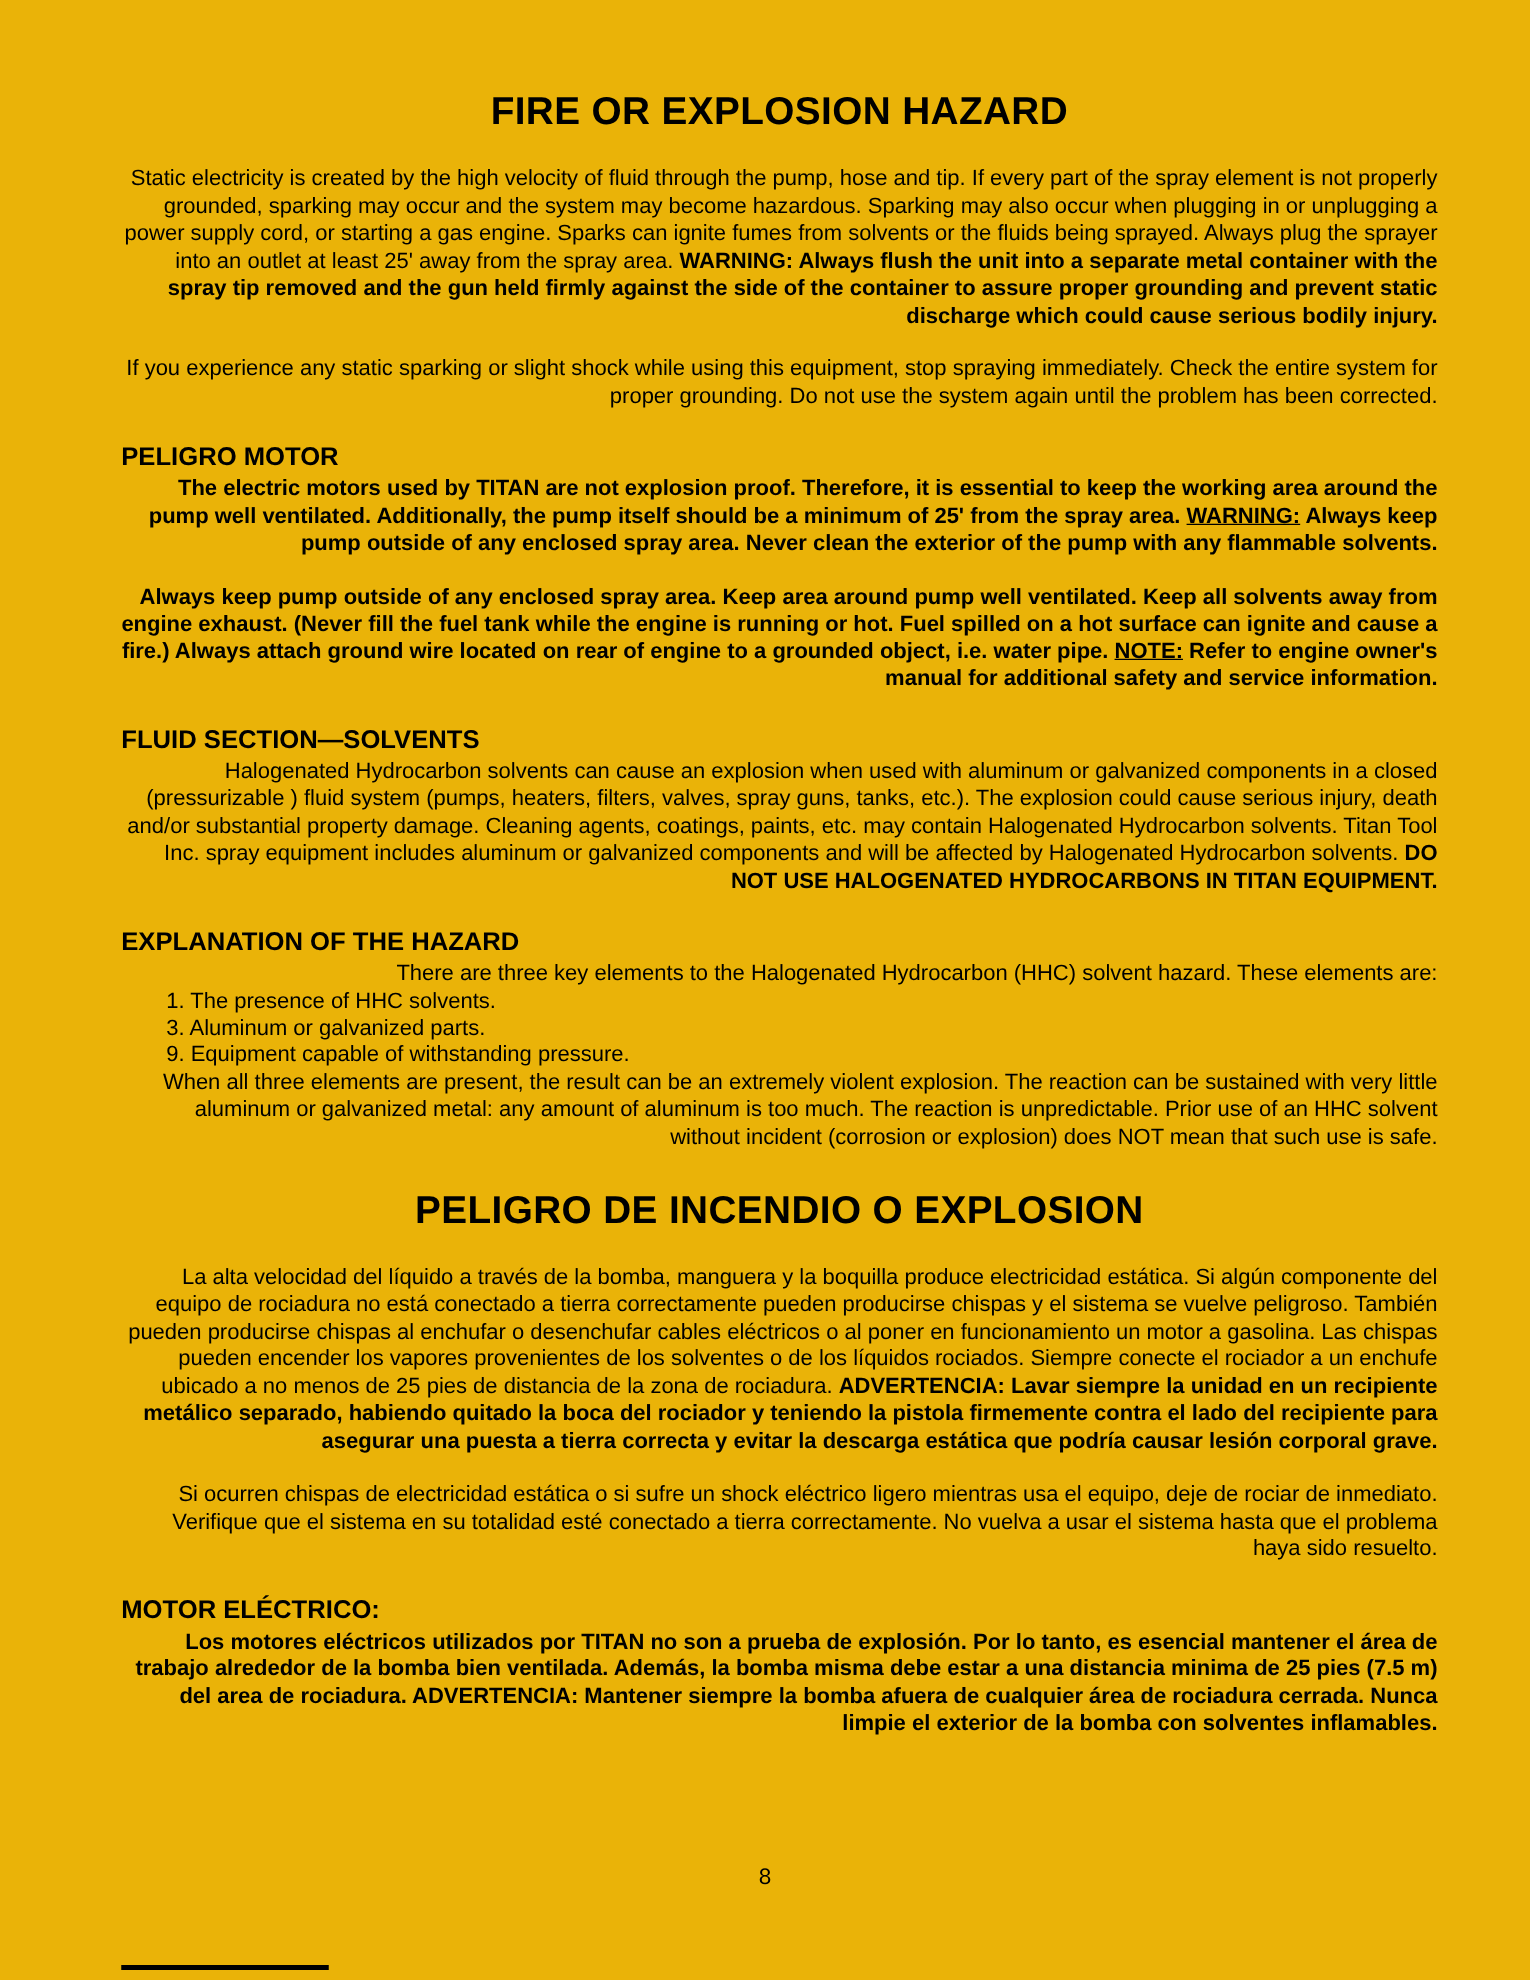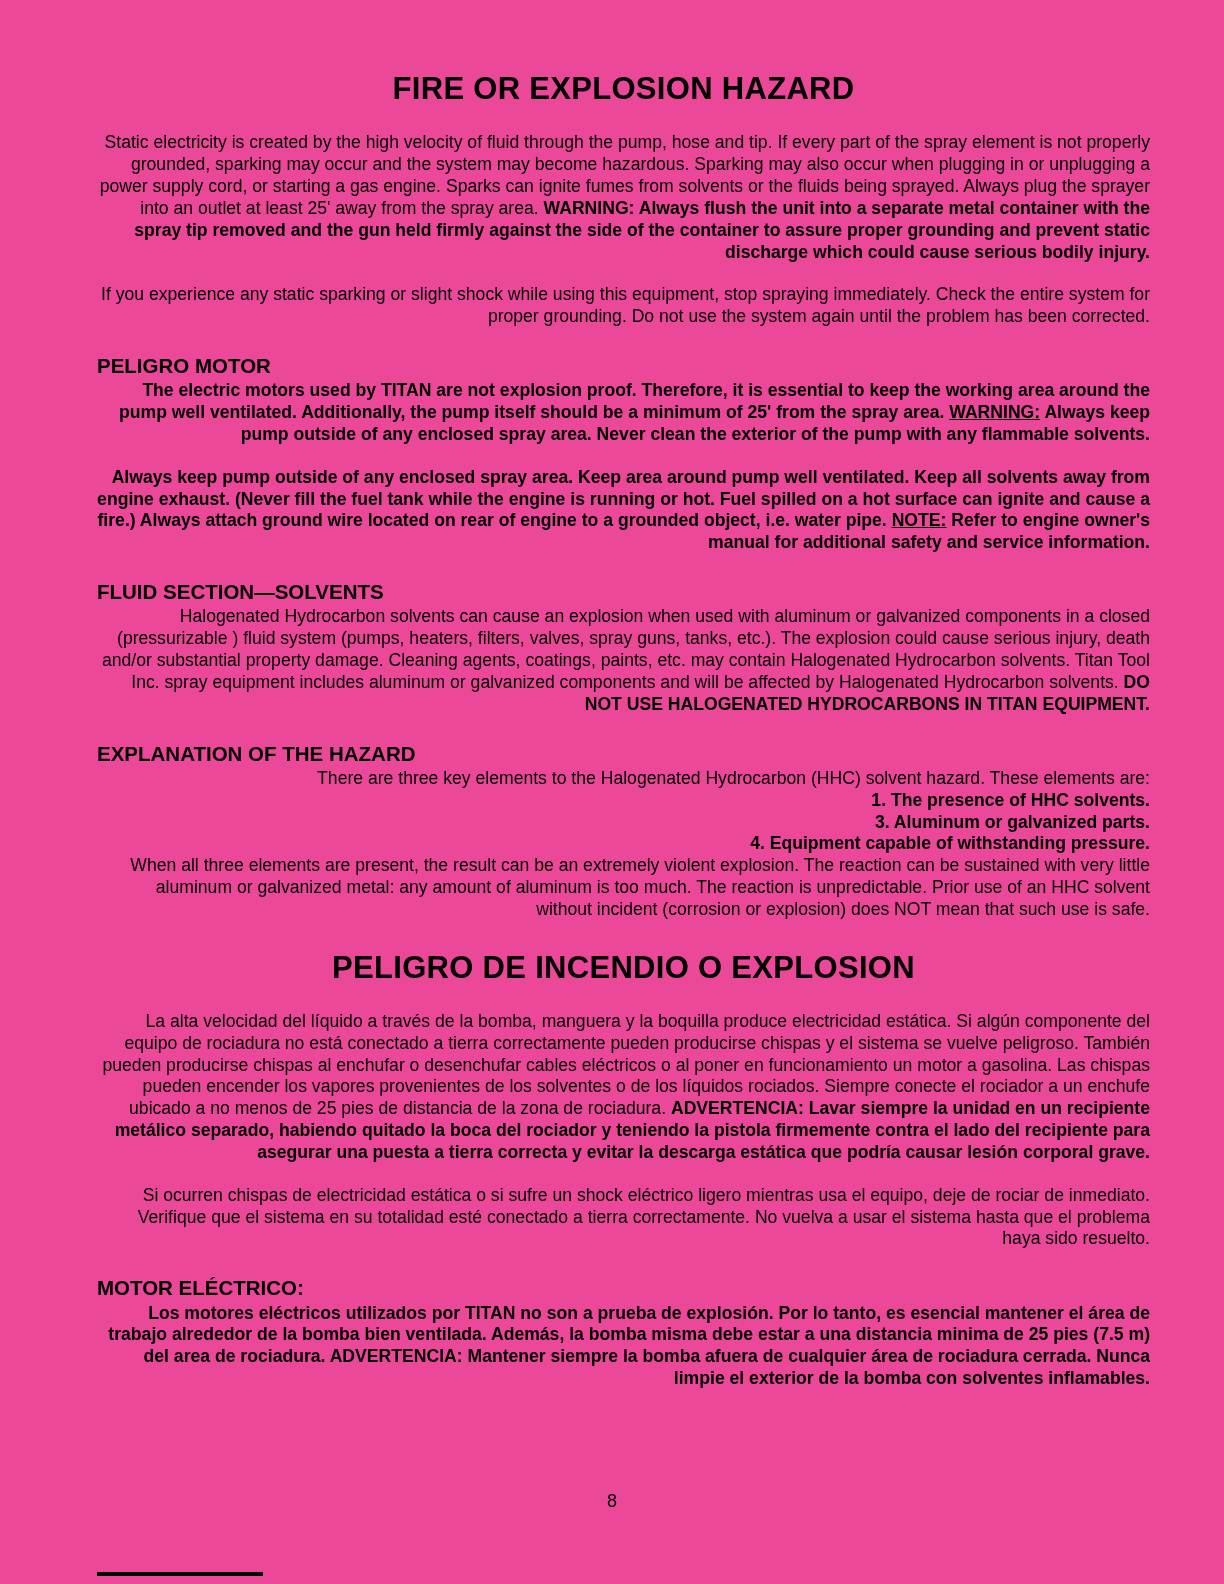--- a/index.html
+++ b/index.html
@@ -4,21 +4,21 @@
 <style>
   html, body {
     margin: 0;
     padding: 0;
     background: #ffffff;
   }
   .sheet {
     position: relative;
     width: 1224px;
     height: 1584px;
-    background: #ec4899;
+    background: #eab308;
     color: #000000;
     font-family: "Liberation Sans", sans-serif;
     font-size: 17.6px;
     line-height: 1.24;
     overflow: hidden;
   }
   .content {
     padding: 54px 74px 0 97px;
   }
   h1.doc-title {
@@ -43,22 +43,21 @@
   p.para.no-gap {
     margin-bottom: 0;
     margin-left: 28px;
   }
   .b { font-weight: bold; }
   .u { text-decoration: underline; }
   ol.hazard-list {
     list-style: none;
     margin: 0;
     padding: 0 0 0 36px;
-    font-weight: bold;
-    text-align: right;
+    font-weight: normal;
   }
   ol.hazard-list li {
     margin: 0;
   }
   .footer-page-number {
     position: absolute;
     top: 1490px;
     left: 0;
     width: 100%;
     text-align: center;
@@ -98,21 +97,21 @@
       <h2 class="section-heading">FLUID SECTION—SOLVENTS</h2>
       <p class="para"><span>Halogenated Hydrocarbon solvents can cause an explosion when used with aluminum or galvanized components in a closed (pressurizable ) fluid system (pumps, heaters, filters, valves, spray guns, tanks, etc.).  The explosion could cause serious injury, death and/or substantial property damage.  Cleaning agents, coatings, paints, etc. may contain Halogenated Hydrocarbon solvents.  Titan Tool Inc. spray equipment includes aluminum or galvanized components and will be affected by Halogenated Hydrocarbon solvents. </span><span class="b">DO NOT USE HALOGENATED HYDROCARBONS IN TITAN EQUIPMENT.</span></p>
     </section>
 
     <section>
       <h2 class="section-heading">EXPLANATION OF THE HAZARD</h2>
       <p class="para no-gap">There are three key elements to the Halogenated Hydrocarbon (HHC) solvent hazard.  These elements are:</p>
       <ol class="hazard-list">
         <li>1. The presence of HHC solvents.</li>
         <li>3. Aluminum or galvanized parts.</li>
-        <li>4. Equipment capable of withstanding pressure.</li>
+        <li>9. Equipment capable of withstanding pressure.</li>
       </ol>
       <p class="para">When all three elements are present, the result can be an extremely violent explosion.  The reaction can be sustained with very little aluminum or galvanized metal:  any amount of aluminum is too much.  The reaction is unpredictable.  Prior use of an HHC solvent without incident (corrosion or explosion) does NOT mean that such use is safe.</p>
     </section>
 
     <h1 class="doc-title spanish">PELIGRO DE INCENDIO O EXPLOSION</h1>
 
     <p class="para"><span>La alta velocidad del líquido a través de la bomba, manguera y la boquilla produce electricidad estática.  Si algún componente del equipo de rociadura no está conectado a tierra correctamente pueden producirse chispas y el sistema se vuelve peligroso.  También pueden producirse chispas al enchufar o desenchufar cables eléctricos o al poner en funcionamiento un motor a gasolina.  Las chispas pueden encender los vapores provenientes de los solventes o de los líquidos rociados.  Siempre conecte el rociador a un enchufe ubicado a no menos de 25 pies de distancia de la zona de rociadura. </span><span class="b">ADVERTENCIA:  Lavar siempre la unidad en un recipiente metálico separado, habiendo quitado la boca del rociador y teniendo la pistola firmemente contra el lado del recipiente para asegurar una puesta a tierra correcta y evitar la descarga estática que podría causar lesión corporal grave.</span></p>
 
     <p class="para">Si ocurren chispas de electricidad estática o si sufre un shock eléctrico ligero mientras usa el equipo, deje de rociar de inmediato.  Verifique que el sistema en su totalidad esté conectado a tierra correctamente.  No vuelva a usar el sistema hasta que el problema haya sido resuelto.</p>
 

